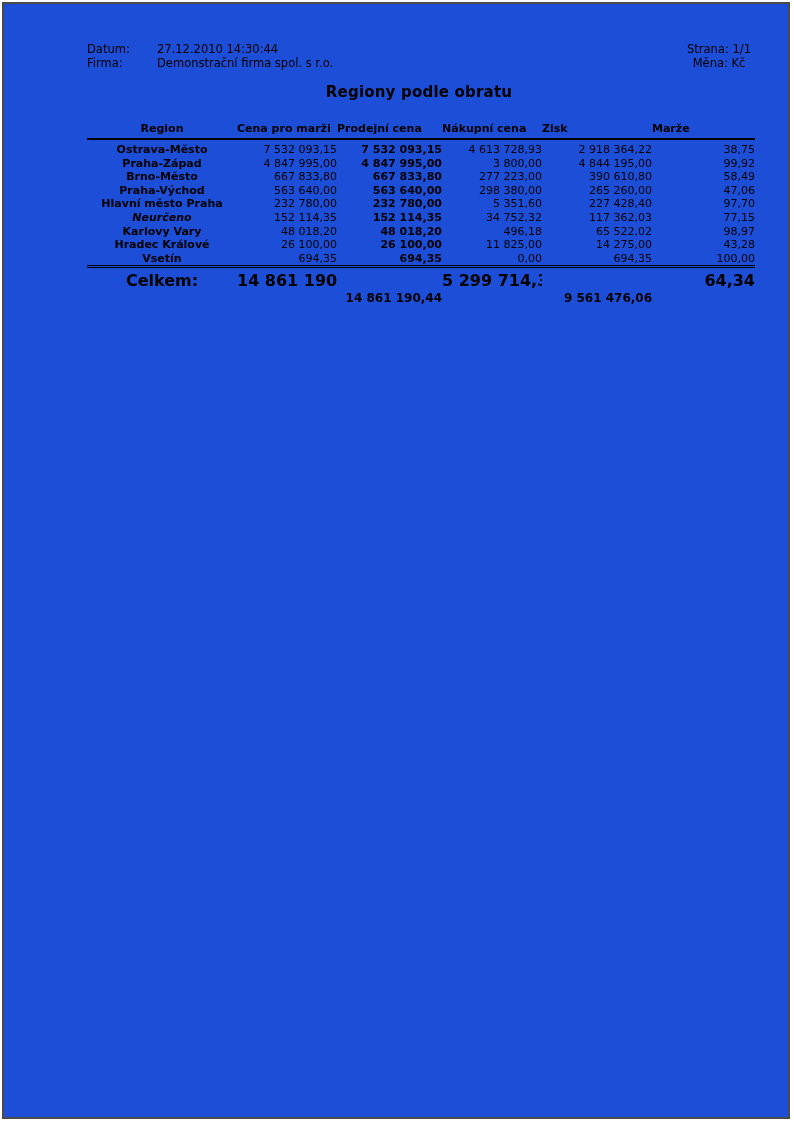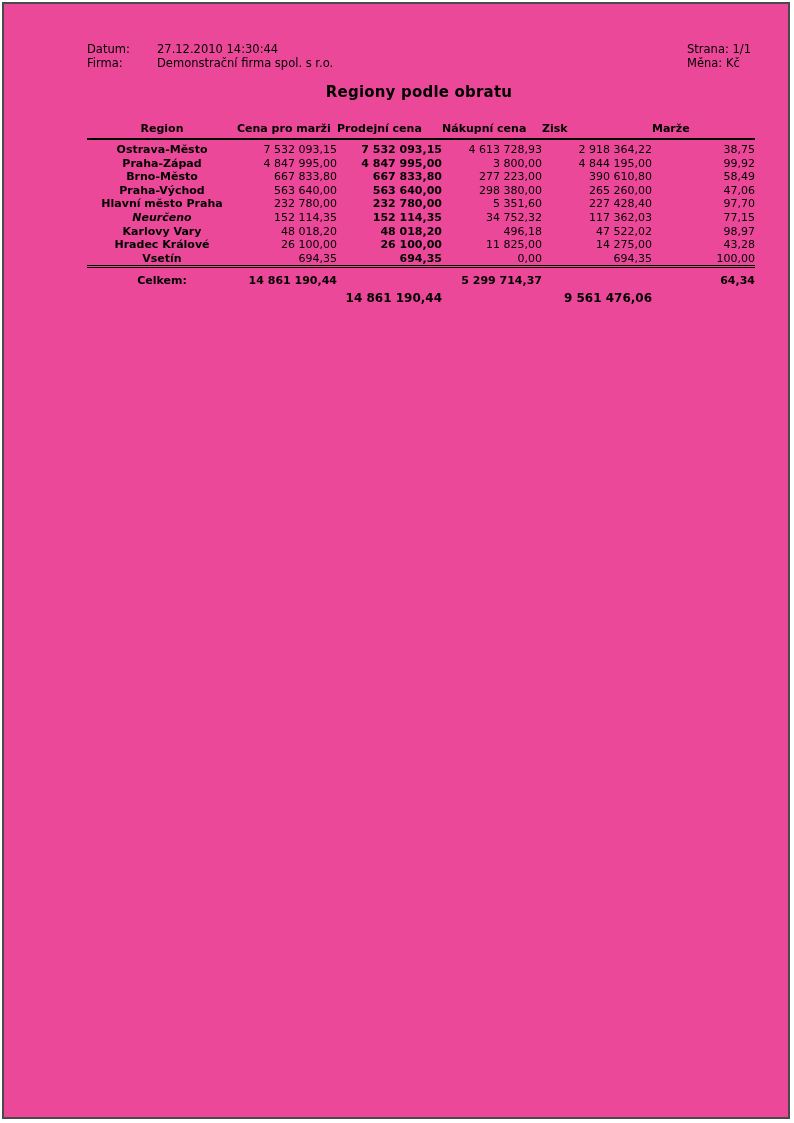--- a/index.html
+++ b/index.html
@@ -9,32 +9,32 @@
     font-family: "DejaVu Sans", "Liberation Sans", sans-serif;
     color: #000;
   }
   .page {
     position: relative;
     width: 788px;
     height: 1117px;
     margin: 2px;
     border: 2px solid #4a4a4a;
     box-sizing: border-box;
-    background: #ec4899;
+    background: #1d4ed8;
     padding: 38px 37px 0 83px;
   }
   .report-header {
     display: flex;
     justify-content: space-between;
     font-size: 11.5px;
     line-height: 14px;
   }
   .hdr-row { display: flex; }
   .hdr-label { width: 70px; }
-  .header-right { text-align: left; }
+  .header-right { text-align: center; }
   .report-title {
     margin: 13px 0 21px 0;
     text-align: center;
     font-size: 15px;
     font-weight: bold;
     letter-spacing: 0.2px;
   }
   table.report {
     width: 668px;
     border-collapse: collapse;
@@ -63,21 +63,21 @@
     overflow: hidden;
   }
   tbody tr:first-child td { padding-top: 3px; }
   .num { text-align: right; }
   .cell-region { font-weight: bold; text-align: center; }
   .italic { font-style: italic; }
   .bold { font-weight: bold; }
   tfoot tr.totals-1 td {
     border-top: 3px double #000;
     font-weight: bold;
-    font-size: 11px;
+    font-size: 16px;
     padding-top: 5px;
     line-height: 15px;
   }
   tfoot tr.totals-2 td {
     font-weight: bold;
     font-size: 12px;
     padding-top: 3px;
     line-height: 15px;
   }
 </style>
@@ -171,21 +171,21 @@
           <td class="num bold">152 114,35</td>
           <td class="num">34 752,32</td>
           <td class="num">117 362,03</td>
           <td class="num">77,15</td>
         </tr>
         <tr>
           <td class="cell-region">Karlovy Vary</td>
           <td class="num">48 018,20</td>
           <td class="num bold">48 018,20</td>
           <td class="num">496,18</td>
-          <td class="num">47 522,02</td>
+          <td class="num">65 522,02</td>
           <td class="num">98,97</td>
         </tr>
         <tr>
           <td class="cell-region">Hradec Králové</td>
           <td class="num">26 100,00</td>
           <td class="num bold">26 100,00</td>
           <td class="num">11 825,00</td>
           <td class="num">14 275,00</td>
           <td class="num">43,28</td>
         </tr>

